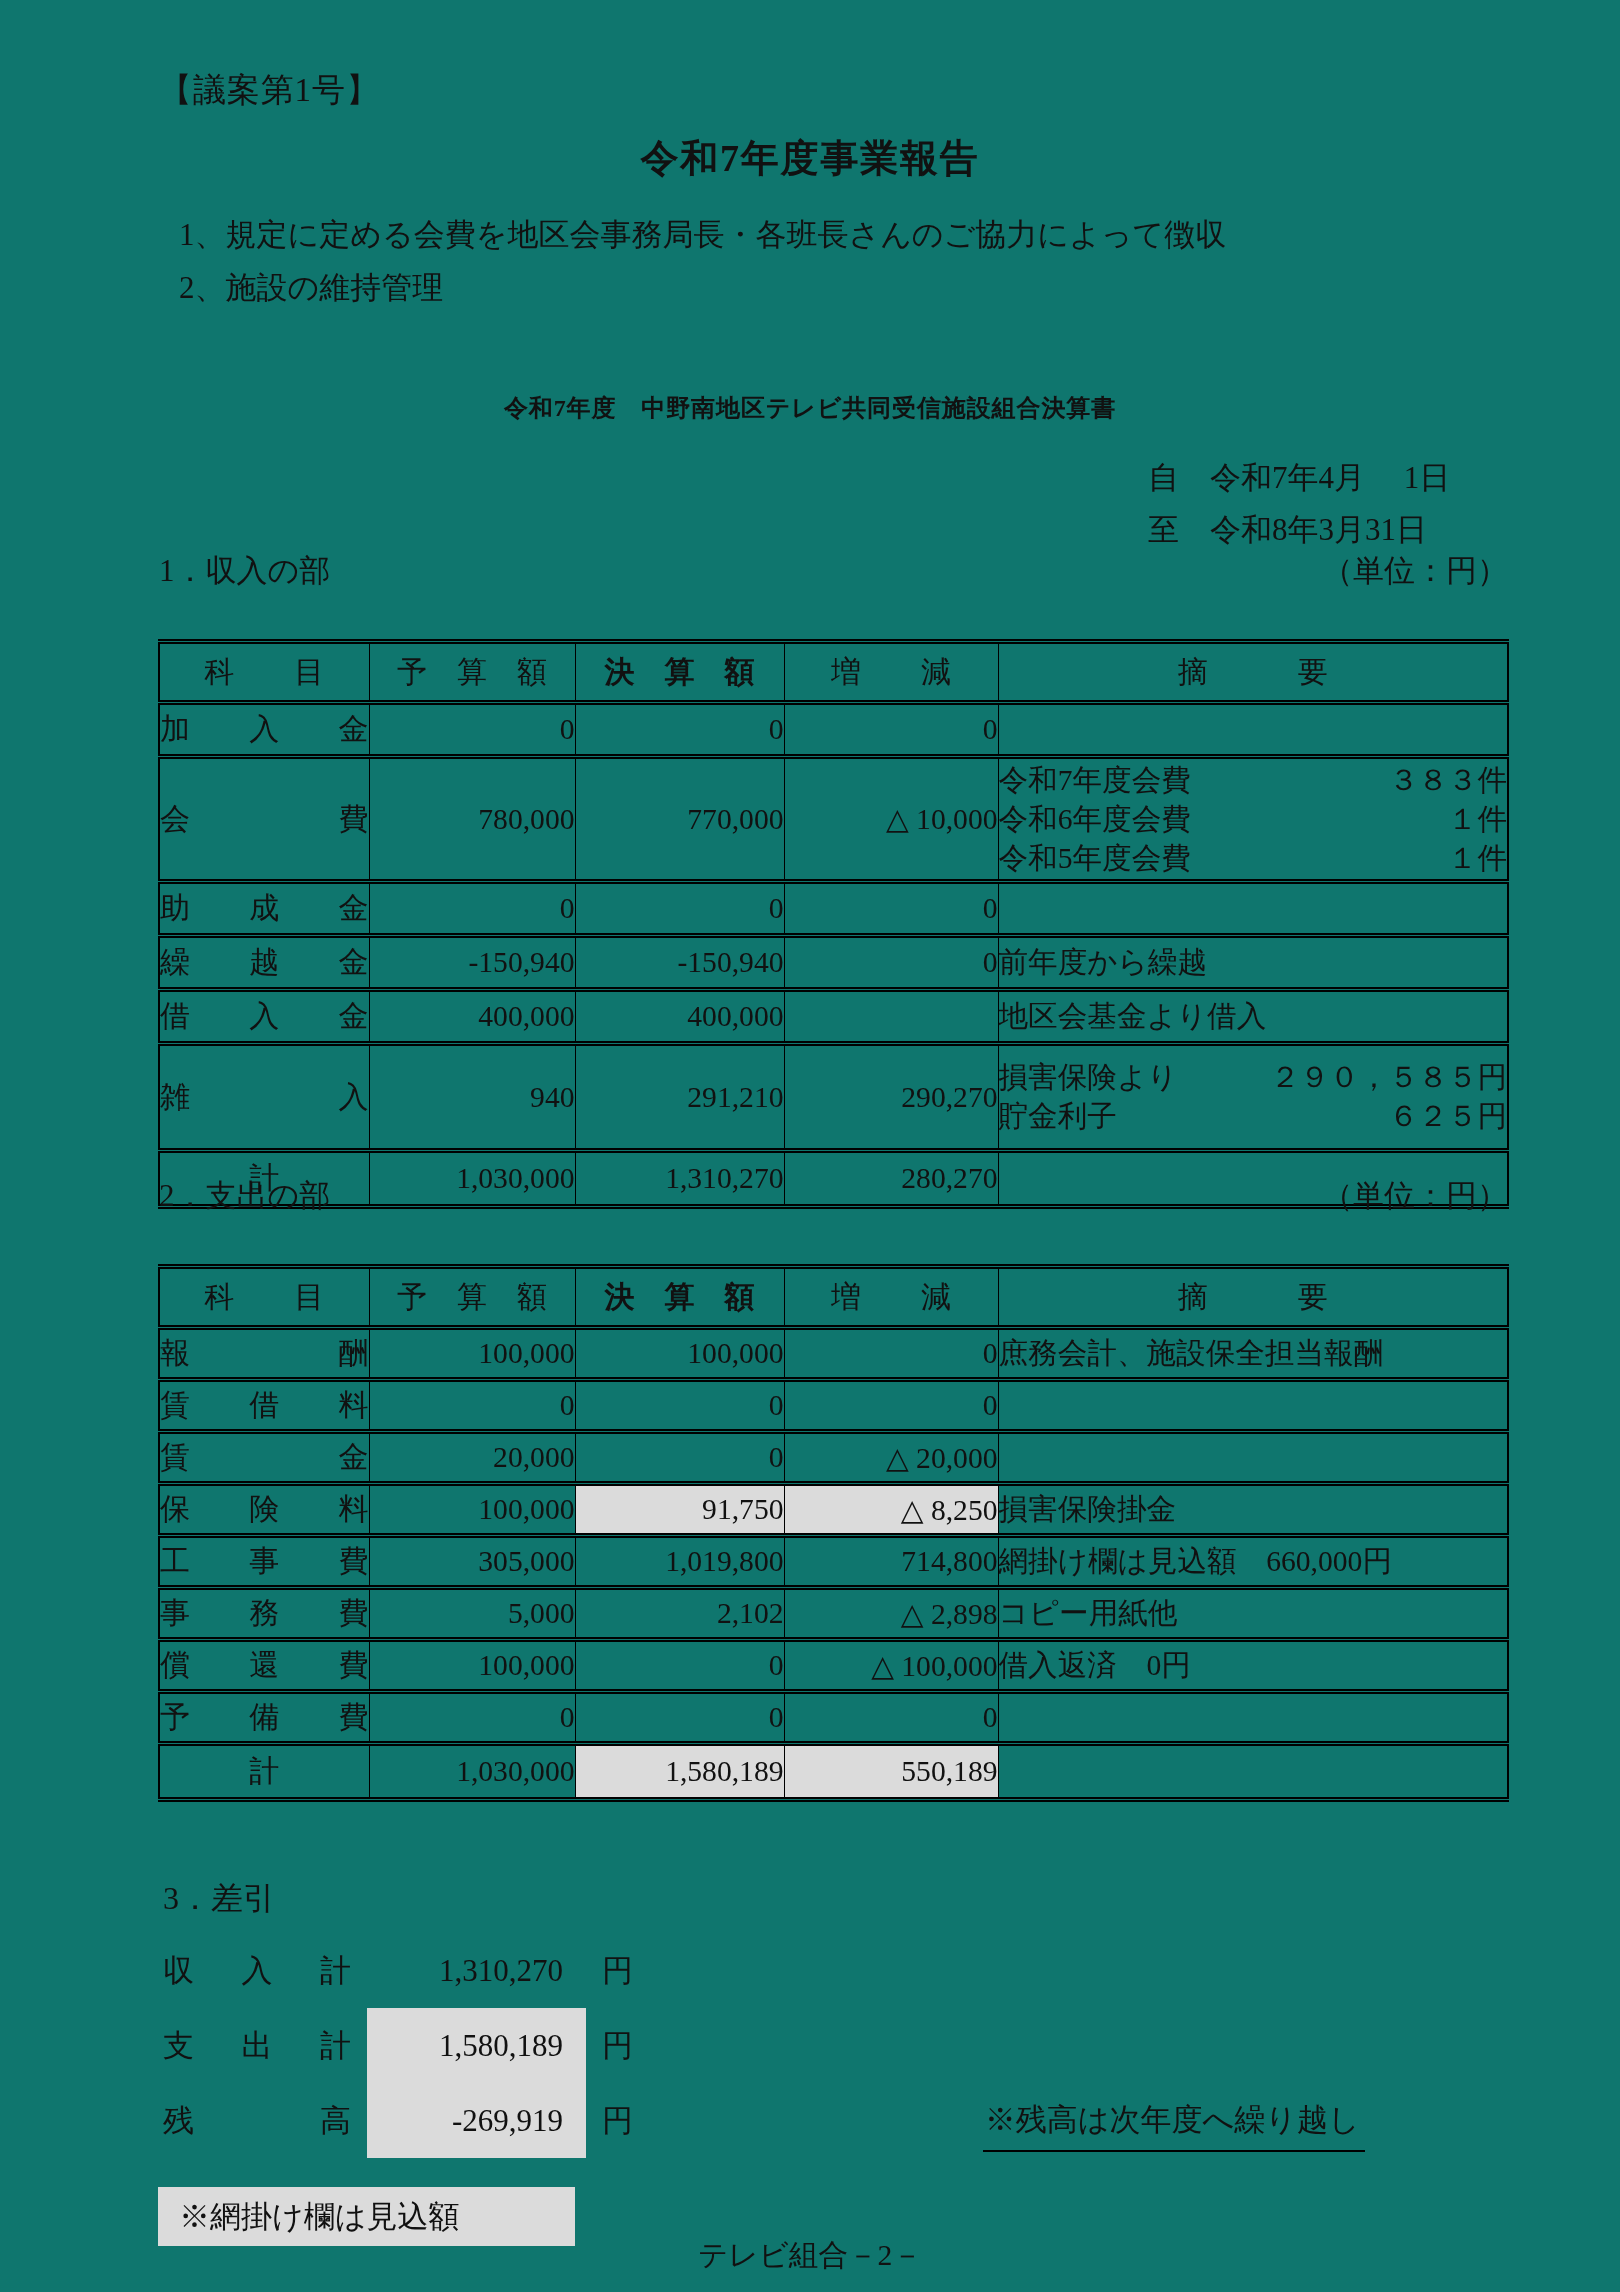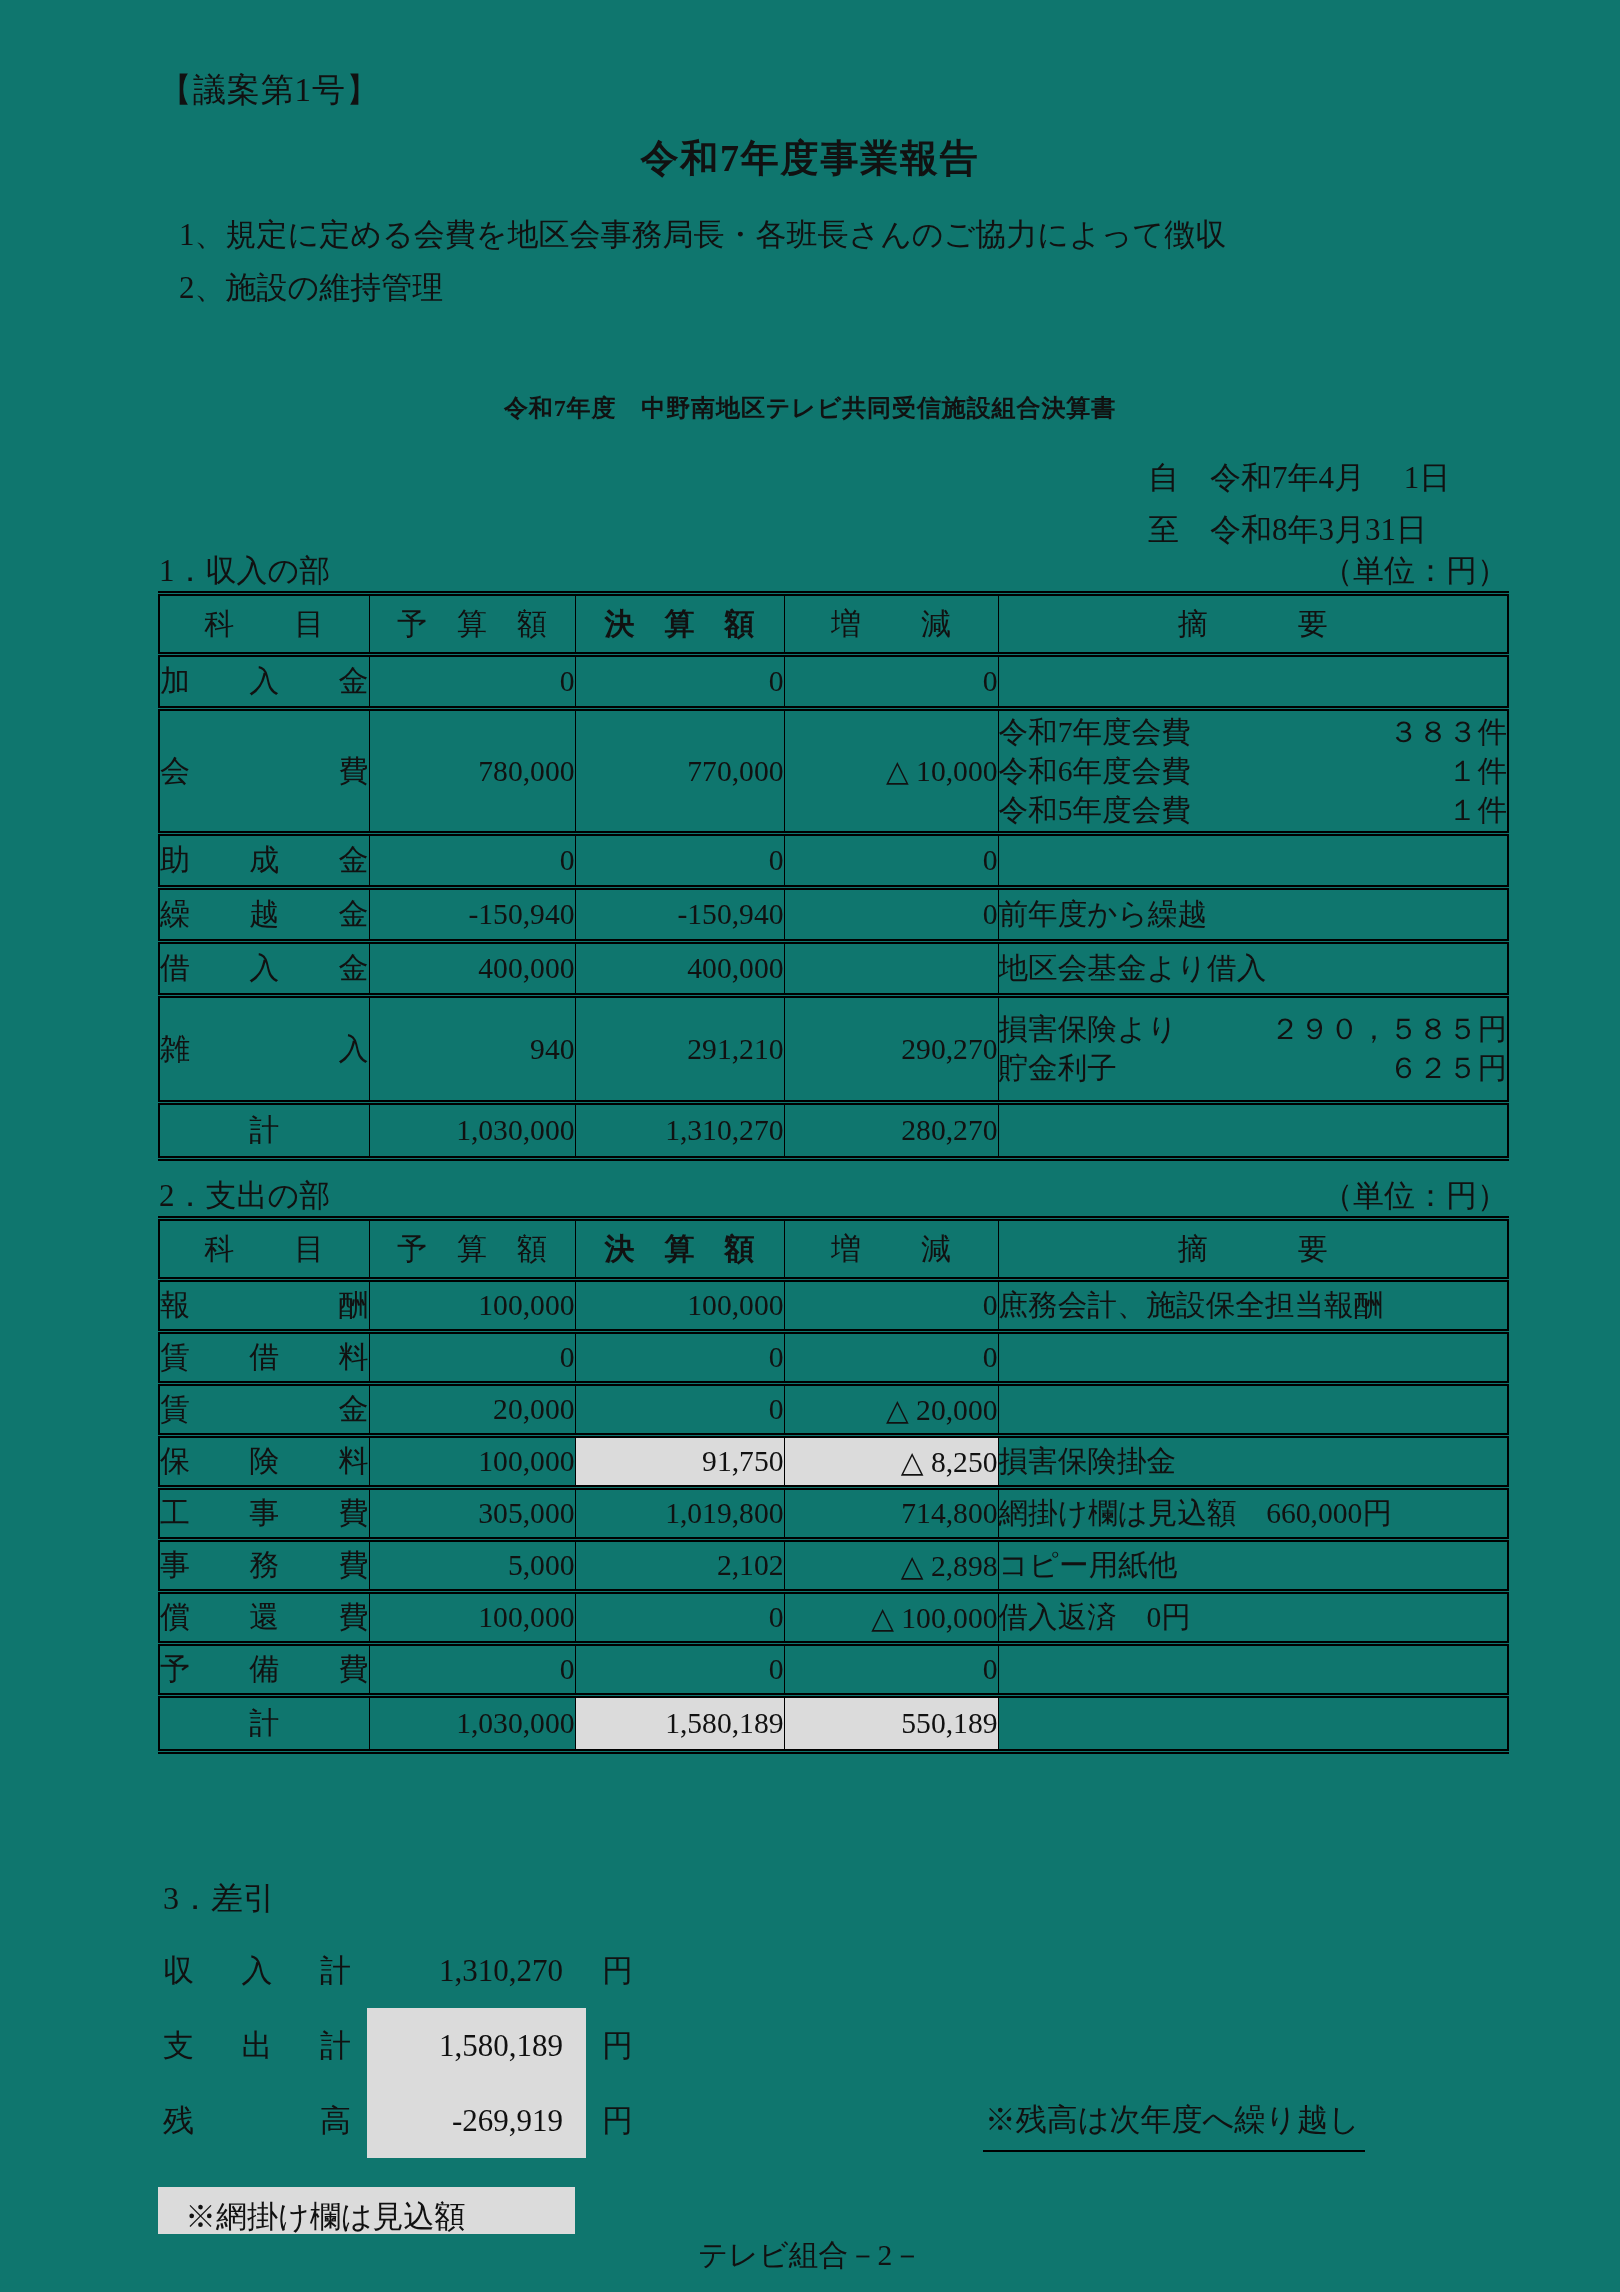--- a/index.html
+++ b/index.html
@@ -19,21 +19,21 @@
     font-size:24px;font-weight:bold;letter-spacing:0.9px;}
   .period{position:absolute;top:452px;left:1148px;font-size:31px;line-height:52px;}
   .period div{white-space:pre;}
 
   .section-head{position:absolute;left:159px;width:1349px;display:flex;
     justify-content:space-between;align-items:baseline;font-size:31px;}
   #income-head{top:550px;}
   #expense-head{top:1175px;}
 
   table.fin{position:absolute;left:158px;border-collapse:collapse;table-layout:fixed;
-    width:1349px;font-size:29.6px;}
+    width:1349px;font-size:29.6px;margin-top:48px;}
   #income-table{top:591px;}
   #expense-table{top:1216px;}
   table.fin th,table.fin td{
     border-left:1.8px solid #000;border-right:1.8px solid #000;
     border-top:5.4px double #000;border-bottom:5.4px double #000;
     padding:0;vertical-align:middle;overflow:hidden;
   }
   table.fin{border:2.7px solid #000;}
   table.fin th{font-weight:normal;font-size:30px;text-align:center;height:56px;}
   table.fin th.bold{font-weight:bold;}
@@ -53,22 +53,22 @@
   .balance-heading{position:absolute;top:1877px;left:163px;font-size:32px;}
   .balance-rows{position:absolute;top:1933px;left:163px;}
   .b-row{display:flex;align-items:center;height:75px;font-size:31px;}
   .b-label{display:inline-block;width:188px;text-align:justify;text-align-last:justify;}
   .b-value{display:inline-block;width:219px;height:75px;line-height:75px;
     text-align:right;padding-right:23px;box-sizing:border-box;margin-left:16px;}
   .b-value.shade-box{background:#dbdbdb;}
   .b-unit{margin-left:16px;}
   .carryover{position:absolute;top:2099px;left:983px;font-size:31px;
     border-bottom:2.7px solid #000;padding:0 5.4px 9px 1.8px;}
-  .shade-note{position:absolute;top:2187px;left:158px;width:417px;height:47px;
-    background:#dbdbdb;font-size:31px;line-height:59px;padding-left:27px;box-sizing:border-box;}
+  .shade-note{position:absolute;top:2187px;left:158px;width:417px;height:59px;
+    background:#dbdbdb;font-size:31px;line-height:59px;padding-left:21px;box-sizing:border-box;}
   .footer{position:absolute;top:2235px;left:0;width:100%;text-align:center;font-size:29.6px;}
 </style>
 </head>
 <body>
 
 <div class="page">
 
   <div class="case-label">【議案第1号】</div>
 
   <div class="report-title">令和7年度事業報告</div>

